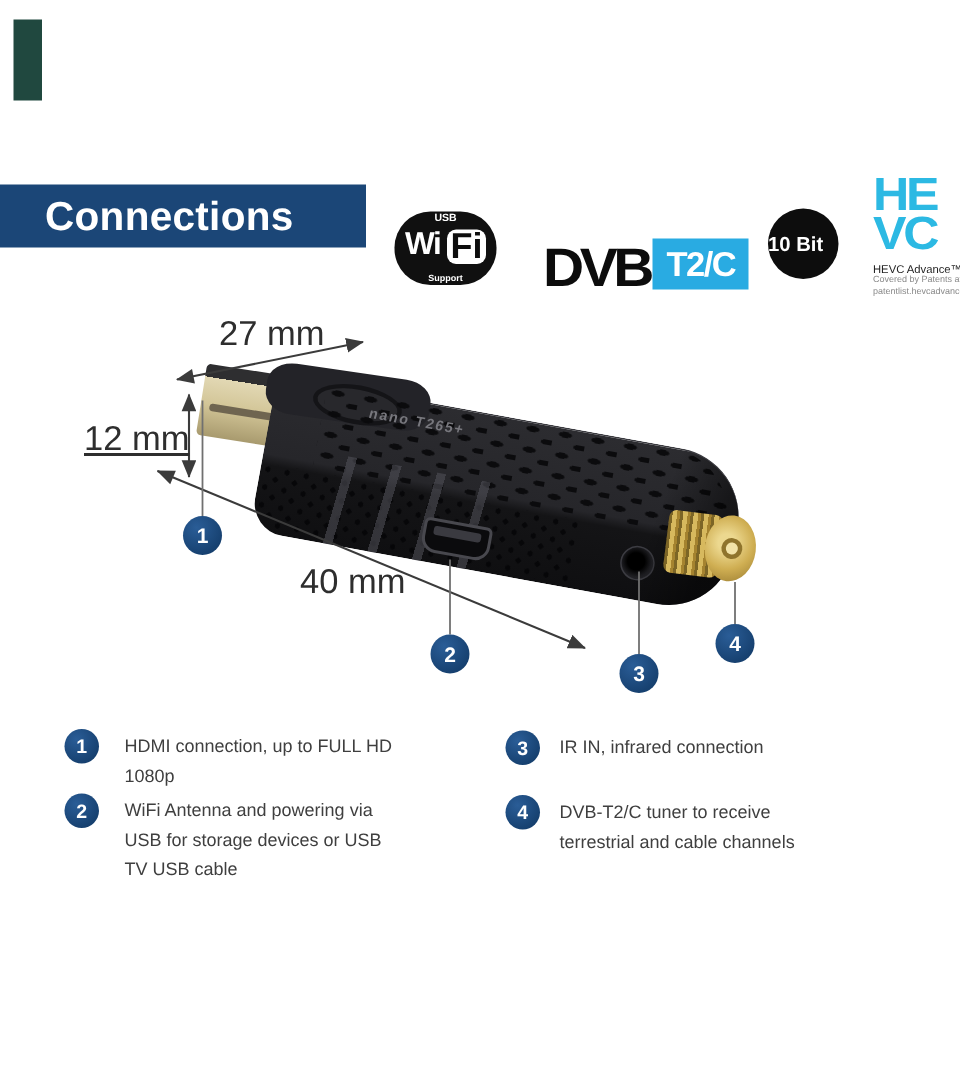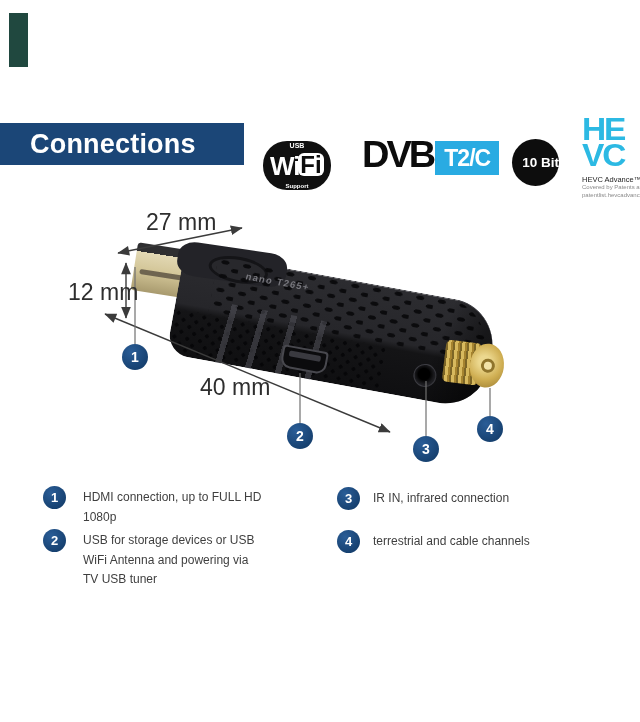--- a/index.html
+++ b/index.html
@@ -11,33 +11,33 @@
 
   
   .header-bar{position:absolute;left:0;top:123px;width:244px;height:42px;background:#1b4677;}
   .header-bar span{display:block;margin-left:30px;line-height:42px;color:#fff;font-weight:700;
                    font-size:27px;letter-spacing:0.2px;}
 
   
   .wifi-badge{position:absolute;left:262px;top:136px;width:70px;height:57px;}
   .wifi-blob{position:absolute;left:1px;top:5px;right:1px;bottom:3px;background:#101010;border-radius:24px;}
   .wifi-usb{position:absolute;top:6px;left:0;right:0;text-align:center;color:#fff;font-size:7px;font-weight:700;}
-  .wifi-wi{position:absolute;left:8px;top:15px;color:#fff;font-size:26px;font-weight:700;letter-spacing:-1px;}
+  .wifi-wi{position:absolute;left:8px;top:15px;color:#fff;font-size:21px;font-weight:700;letter-spacing:-1px;}
   .wifi-fibox{position:absolute;left:36px;top:17px;width:26px;height:23px;background:#fff;border-radius:6px;
               text-align:center;line-height:23px;color:#0d0d0d;font-size:24px;font-weight:700;}
   .wifi-support{position:absolute;bottom:4px;left:0;right:0;text-align:center;color:#fff;font-size:6px;font-weight:700;}
 
-  .dvb-badge{position:absolute;left:362px;top:135px;height:40px;display:flex;align-items:flex-end;}
+  .dvb-badge{position:absolute;left:362px;top:159px;height:40px;display:flex;align-items:flex-start;}
   .dvb-name{font-size:38px;font-weight:800;letter-spacing:-3px;color:#0c0c0c;line-height:40px;
             transform:scaleY(0.95);}
   .dvb-box{margin-left:2px;width:64px;height:34px;background:#29abe2;display:flex;align-items:center;
            justify-content:center;color:#fff;font-size:23px;font-weight:700;letter-spacing:-1px;}
 
   .bit10-badge{position:absolute;left:512px;top:139px;width:47px;height:47px;border-radius:50%;
-               background:#0d0d0d;color:#fff;font-size:13.5px;font-weight:700;text-align:right;
+               background:#0d0d0d;color:#fff;font-size:13.5px;font-weight:700;text-align:left;
                line-height:47px;}
 
   .hevc-badge{position:absolute;left:582px;top:117px;width:58px;}
   .hevc-letters{color:#2cb9e3;font-size:31px;font-weight:900;line-height:26px;letter-spacing:-2px;
                 transform:scaleX(1.08);transform-origin:left top;}
   .hevc-caption{margin-top:6px;font-size:7.5px;color:#1d1d1d;white-space:nowrap;}
   .hevc-caption .b{font-weight:400;}
   .hevc-note{font-size:6px;color:#8a8a8a;line-height:7.5px;white-space:nowrap;}
 
   
@@ -84,21 +84,21 @@
      background:radial-gradient(circle at 42% 42%, #ecd88f 0 18%, #cfae52 55%, #96782e 100%);}
   .antenna-pinring{position:absolute;left:37px;top:16px;width:14px;height:14px;border-radius:50%;background:#8f742c;}
   .antenna-pin{position:absolute;left:40px;top:19px;width:8px;height:8px;border-radius:50%;background:#f2e3a8;}
 
   
   .lines{position:absolute;left:0;top:0;z-index:6;pointer-events:none;}
 
   
   .dim-label{position:absolute;z-index:7;color:#2e2e2e;font-size:23px;font-weight:500;}
   .dim-27{left:146px;top:209px;}
-  .dim-12{left:68px;top:279px;}
+  .dim-12{left:56px;top:279px;text-decoration:underline;}
   .dim-80{left:200px;top:374px;}
 
   
   .callout{position:absolute;width:26px;height:26px;border-radius:50%;z-index:7;
      background:radial-gradient(circle at 35% 30%, #2a5d97, #16406f 75%);
      color:#fff;font-size:14px;font-weight:700;text-align:center;line-height:26px;}
   .c1{left:122px;top:344px;} .c2{left:287px;top:423px;} .c3{left:413px;top:436px;} .c4{left:477px;top:416px;}
 
   
   .legend-circle{position:absolute;width:23px;height:23px;border-radius:50%;
@@ -200,28 +200,29 @@
   <div class="callout c4">4</div>
 
   <div class="legend-circle lc1">1</div>
   <div class="legend-text lt1">
     <div>HDMI connection, up to FULL HD</div>
     <div>1080p</div>
   </div>
 
   <div class="legend-circle lc2">2</div>
   <div class="legend-text lt2">
+    <div>WiFi Antenna and powering via</div>
     <div>USB for storage devices or USB</div>
-    <div>WiFi Antenna and powering via</div>
-    <div>TV USB tuner</div>
+    <div>TV USB cable</div>
   </div>
 
   <div class="legend-circle lc3">3</div>
   <div class="legend-text lt3">
     <div>IR IN, infrared connection</div>
   </div>
 
   <div class="legend-circle lc4">4</div>
   <div class="legend-text lt4">
+    <div>DVB-T2/C tuner to receive</div>
     <div>terrestrial and cable channels</div>
   </div>
 
 </div>
 
 </body></html>

